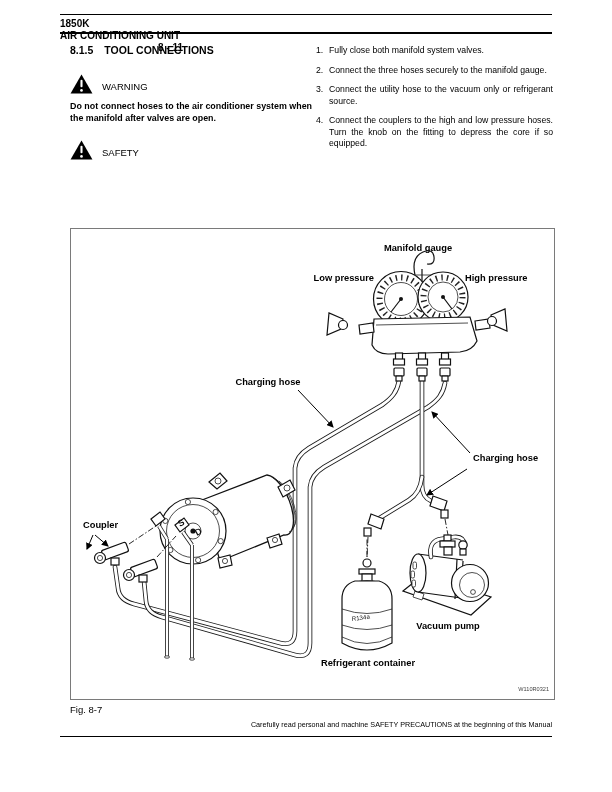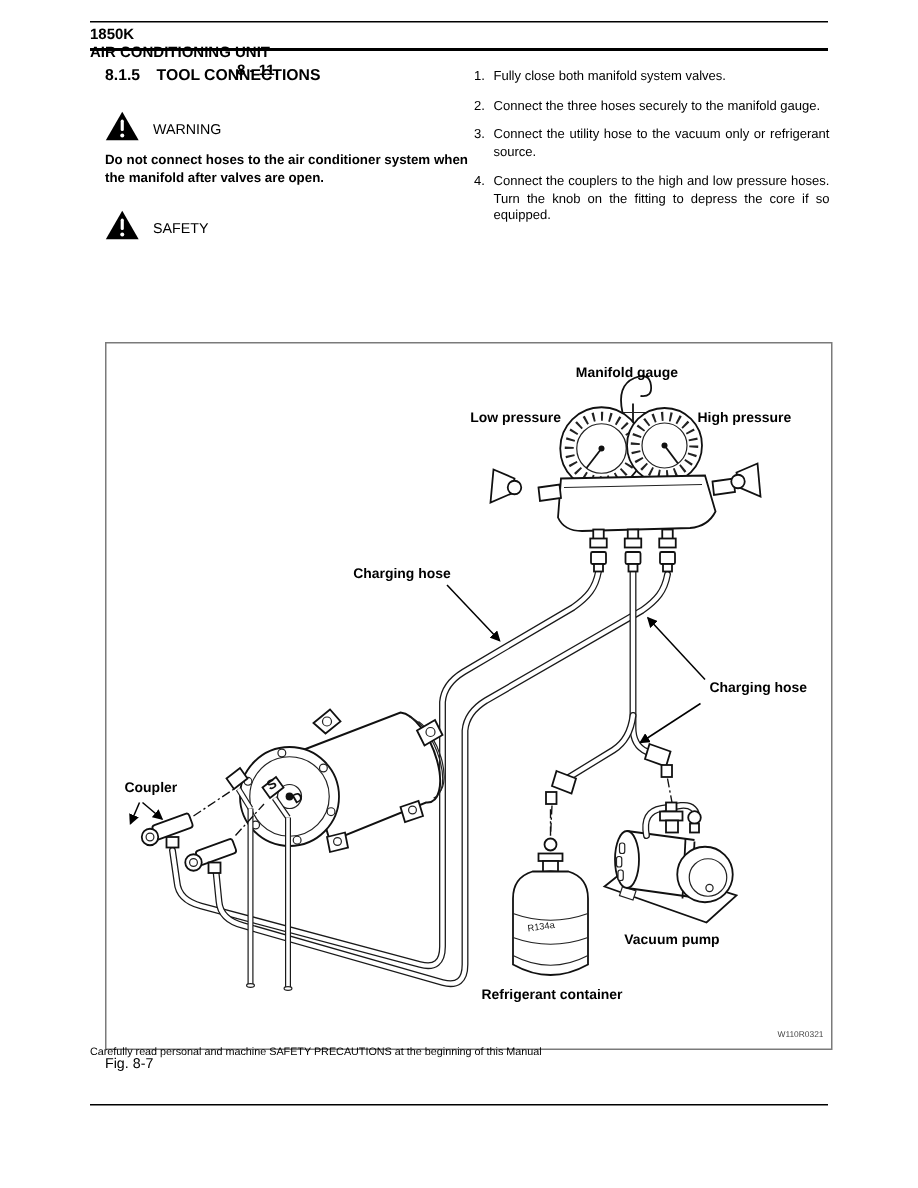--- a/index.html
+++ b/index.html
@@ -24,21 +24,21 @@
              text-align:justify;}
   .steps li{display:flex;margin-bottom:8px;font-size:8.7px;line-height:11.5px;}
   .steps{list-style:none;margin:0;padding:0;}
   .step-num{width:13px;flex:0 0 13px;}
   .step-text{flex:1;text-align:justify;}
   .note{margin-left:13px;font-size:8.7px;line-height:11.5px;text-align:justify;margin-top:5px;}
   .figure-panel{position:absolute;left:70px;top:228px;width:485px;height:472px;
                 border:1px solid #7a7a7a;box-sizing:border-box;background:#fff;}
   .figure-panel svg{display:block;}
   .fig-caption{position:absolute;left:70px;top:704px;font-size:9.5px;font-weight:normal;}
-  .footer-note{position:absolute;left:60px;top:696px;width:492px;text-align:left;
+  .footer-note{position:absolute;left:60px;top:720px;width:492px;text-align:right;
                font-size:7.2px;}
   
   .ln{fill:none;stroke:#111;stroke-width:1.2;}
   .ln-thin{fill:none;stroke:#222;stroke-width:0.8;}
   .part{fill:#fff;stroke:#111;stroke-width:1.2;}
   .part-thin{fill:#fff;stroke:#222;stroke-width:0.8;}
   .tube-o{fill:none;stroke:#1a1a1a;stroke-width:4.6;stroke-linecap:round;}
   .tube-i{fill:none;stroke:#ffffff;stroke-width:2.9;stroke-linecap:round;}
   .pipe-o{fill:none;stroke:#1a1a1a;stroke-width:4.0;stroke-linecap:butt;}
   .pipe-i{fill:none;stroke:#ffffff;stroke-width:2.4;stroke-linecap:butt;}

